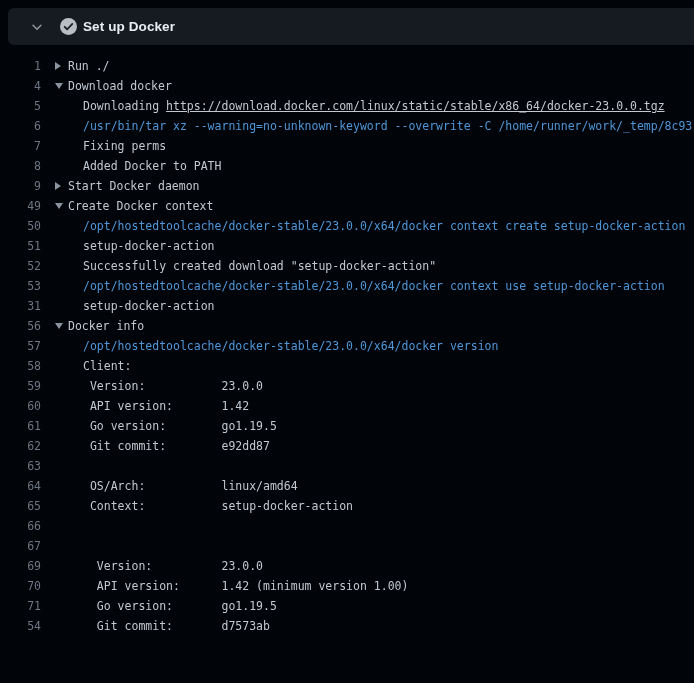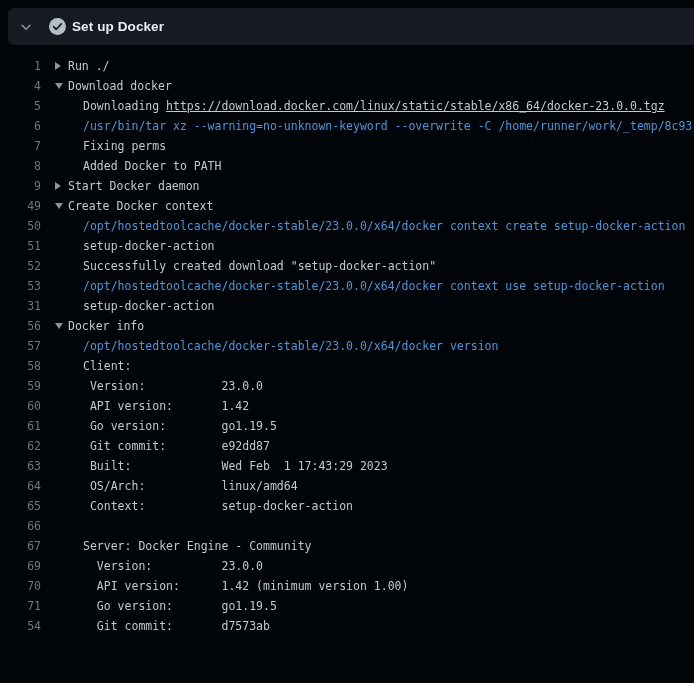--- a/index.html
+++ b/index.html
@@ -8,21 +8,21 @@
     background:#010409;
     font-family:"Liberation Sans","DejaVu Sans",sans-serif;
   }
   .step-header {
     margin:8px 0 0 8px;
     height:37px;
     background:#161b22;
     border-radius:6px 0 0 6px;
     display:flex;
     align-items:center;
-    padding-left:11px;
+    padding-left:22px;
     cursor:pointer;
   }
   .chevron-wrap { display:flex; align-items:center; width:14px; }
   .status-wrap { display:flex; align-items:center; margin-left:16px; }
   .step-title {
     margin-left:6px;
     color:#e6edf3;
     font-size:13.5px;
     font-weight:600;
     letter-spacing:.1px;
@@ -101,24 +101,24 @@
       <div class="line child"><span class="num">52</span><span class="content"><span class="txt">Successfully created download "setup-docker-action"</span></span></div>
       <div class="line child"><span class="num">53</span><span class="content"><span class="cmd">/opt/hostedtoolcache/docker-stable/23.0.0/x64/docker context use setup-docker-action</span></span></div>
       <div class="line child"><span class="num">31</span><span class="content"><span class="txt">setup-docker-action</span></span></div>
       <div class="line group"><span class="num">56</span><span class="content"><span class="caret open"></span><span>Docker info</span></span></div>
       <div class="line child"><span class="num">57</span><span class="content"><span class="cmd">/opt/hostedtoolcache/docker-stable/23.0.0/x64/docker version</span></span></div>
       <div class="line child"><span class="num">58</span><span class="content"><span class="txt">Client:</span></span></div>
       <div class="line child"><span class="num">59</span><span class="content"><span class="txt"> Version:           23.0.0</span></span></div>
       <div class="line child"><span class="num">60</span><span class="content"><span class="txt"> API version:       1.42</span></span></div>
       <div class="line child"><span class="num">61</span><span class="content"><span class="txt"> Go version:        go1.19.5</span></span></div>
       <div class="line child"><span class="num">62</span><span class="content"><span class="txt"> Git commit:        e92dd87</span></span></div>
-      <div class="line child"><span class="num">63</span><span class="content"><span class="txt"> Built:             Wed Feb  1 17:43:29 2023</span></span></div>
+      <div class="line child"><span class="num">63</span></div>
       <div class="line child"><span class="num">64</span><span class="content"><span class="txt"> OS/Arch:           linux/amd64</span></span></div>
       <div class="line child"><span class="num">65</span><span class="content"><span class="txt"> Context:           setup-docker-action</span></span></div>
       <div class="line child"><span class="num">66</span><span class="content"><span class="txt"></span></span></div>
-      <div class="line child"><span class="num">67</span><span class="content"><span class="txt">Server: Docker Engine - Community</span></span></div>
+      <div class="line child"><span class="num">67</span></div>
       <div class="line child"><span class="num">69</span><span class="content"><span class="txt">  Version:          23.0.0</span></span></div>
       <div class="line child"><span class="num">70</span><span class="content"><span class="txt">  API version:      1.42 (minimum version 1.00)</span></span></div>
       <div class="line child"><span class="num">71</span><span class="content"><span class="txt">  Go version:       go1.19.5</span></span></div>
       <div class="line child"><span class="num">54</span><span class="content"><span class="txt">  Git commit:       d7573ab</span></span></div>
     </div>
 
 </div>
 
 </body></html>

